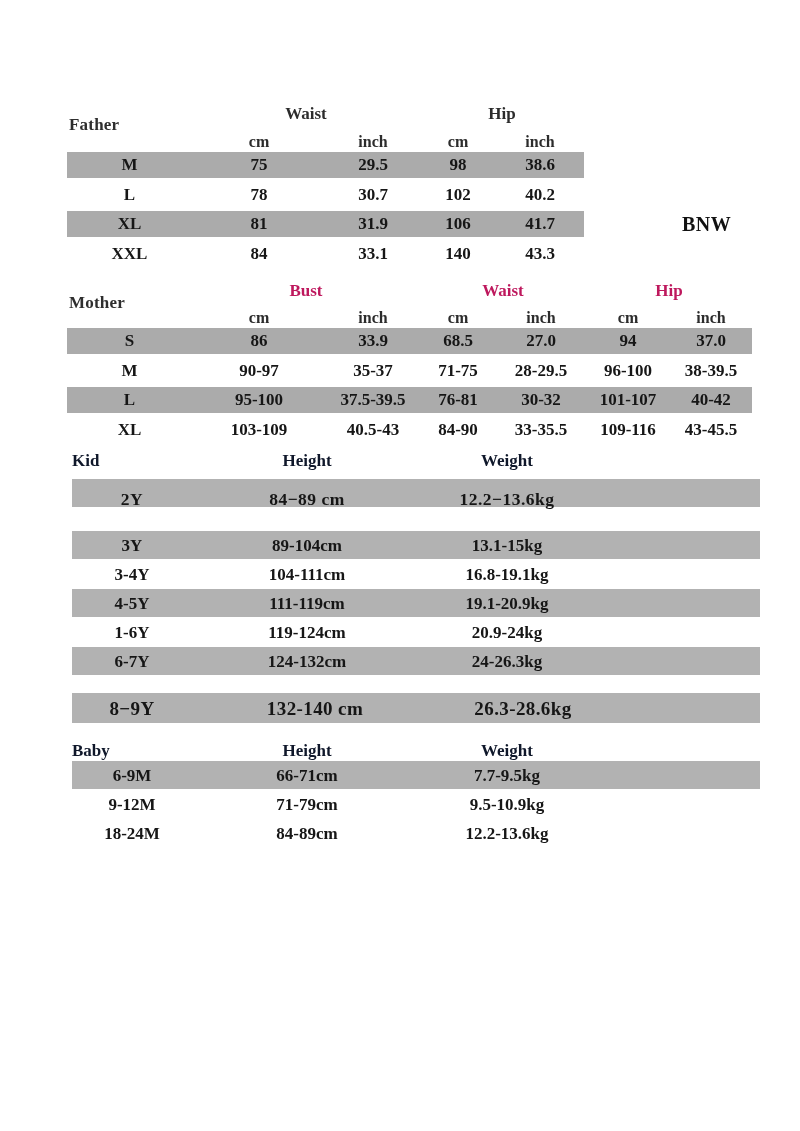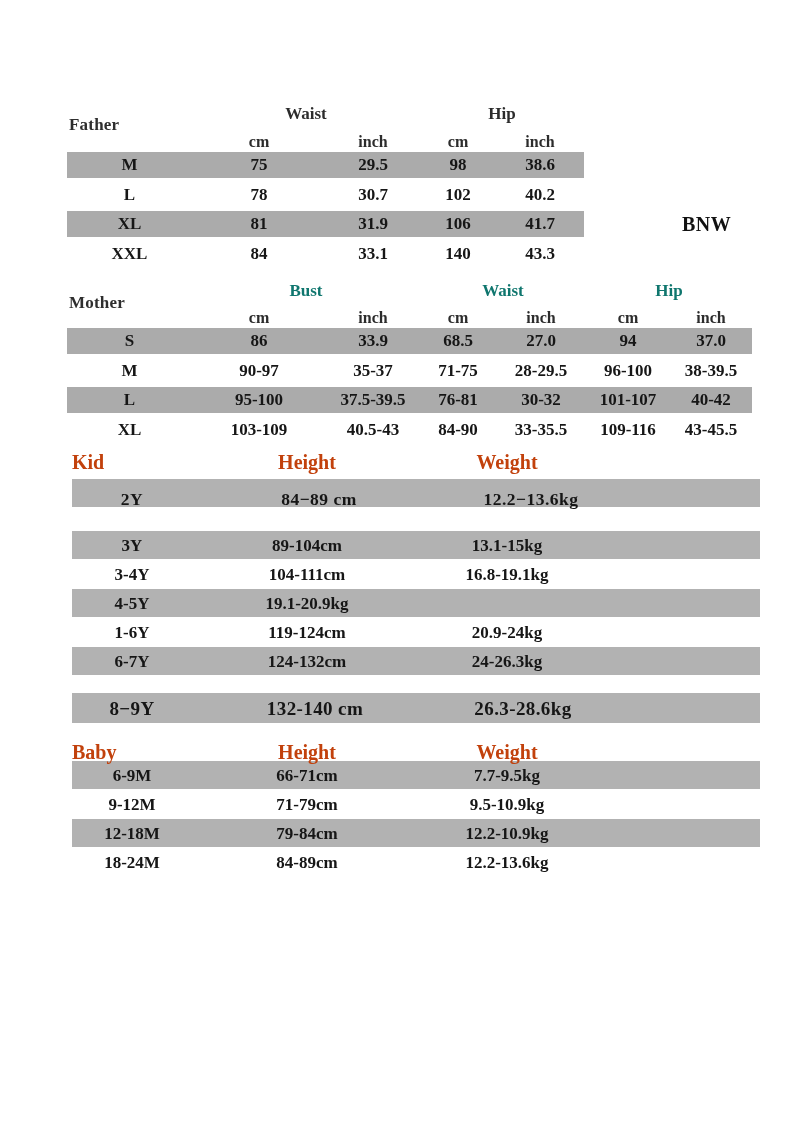--- a/index.html
+++ b/index.html
@@ -13,32 +13,32 @@
   .grow{display:grid;align-items:center;text-align:center;font-size:17px;}
   .c{white-space:nowrap;}
   
   .father{left:55px;top:103px;width:517px;}
   .f-head1{grid-template-columns:125px 228px 164px;height:22px;font-size:17px;color:#2c2c2c;}
   .f-head2{grid-template-columns:125px 134px 94px 76px 88px;height:27px;align-items:end;font-size:16px;color:#2c2c2c;padding-bottom:1px;box-sizing:border-box;}
   .f-row{grid-template-columns:125px 134px 94px 76px 88px;height:29.5px;padding-bottom:3px;box-sizing:border-box;}
   .f-row.shaded{background:linear-gradient(#ababab,#ababab) left top/100% 26px no-repeat;}
   
   .mother{left:55px;top:280px;width:685px;}
-  .m-head1{grid-template-columns:125px 228px 166px 166px;height:21px;font-size:17px;color:#0f766e;}
+  .m-head1{grid-template-columns:125px 228px 166px 166px;height:21px;font-size:17px;color:#be185d;}
   .m-head2{grid-template-columns:125px 134px 94px 76px 90px 84px 82px;height:27px;align-items:end;font-size:16px;color:#2c2c2c;padding-bottom:1px;box-sizing:border-box;}
   .m-row{grid-template-columns:125px 134px 94px 76px 90px 84px 82px;height:29.5px;padding-bottom:3px;box-sizing:border-box;}
   .m-row.shaded{background:linear-gradient(#ababab,#ababab) left top/100% 26px no-repeat;}
   
   .kid{left:60px;top:451px;width:688px;}
   .baby{left:60px;top:741px;width:688px;}
-  .kb-head{grid-template-columns:120px 230px 170px 1fr;height:20px;font-size:20px;color:#c2410c;}
+  .kb-head{grid-template-columns:120px 230px 170px 1fr;height:20px;font-size:17px;color:#0f172a;}
   .kb-head .first{text-align:left;}
   .kb-row{grid-template-columns:120px 230px 170px 1fr;height:29px;}
   .kb-row.shaded{background:linear-gradient(#b2b2b2,#b2b2b2) left top/100% 28px no-repeat;}
-  .row-2y{height:40px;margin-top:8px;font-size:17.5px;letter-spacing:.5px;gap:12px;}
+  .row-2y{height:40px;margin-top:8px;font-size:17.5px;letter-spacing:.5px;}
   .row-2y.shaded{background-size:100% 28px;}
   .row-3y{margin-top:12px;}
   .row-89y{height:31px;margin-top:17px;font-size:19px;letter-spacing:.4px;}
   .row-89y.shaded{background-size:100% 30px;gap:8px;}
   .baby .kb-row:first-of-type{margin-top:8px;}
   
   .bnw{position:absolute;left:670px;top:213px;font-size:20px;letter-spacing:.5px;color:#111;}
   .edge-line{position:absolute;left:794px;top:100px;width:1px;height:790px;background:#e4e4e4;}
 </style>
 </head>
@@ -167,20 +167,21 @@
       <div class="c"></div>
     </div>
     <div class="grow kb-row">
       <div class="c">3-4Y</div>
       <div class="c">104-111cm</div>
       <div class="c">16.8-19.1kg</div>
       <div class="c"></div>
     </div>
     <div class="grow kb-row shaded">
       <div class="c">4-5Y</div>
+      <div class="c">111-119cm</div>
       <div class="c">19.1-20.9kg</div>
       <div class="c"></div>
     </div>
     <div class="grow kb-row">
       <div class="c">1-6Y</div>
       <div class="c">119-124cm</div>
       <div class="c">20.9-24kg</div>
       <div class="c"></div>
     </div>
     <div class="grow kb-row shaded">
@@ -209,26 +210,20 @@
       <div class="c">66-71cm</div>
       <div class="c">7.7-9.5kg</div>
       <div class="c"></div>
     </div>
     <div class="grow kb-row">
       <div class="c">9-12M</div>
       <div class="c">71-79cm</div>
       <div class="c">9.5-10.9kg</div>
       <div class="c"></div>
     </div>
-    <div class="grow kb-row shaded">
-      <div class="c">12-18M</div>
-      <div class="c">79-84cm</div>
-      <div class="c">12.2-10.9kg</div>
-      <div class="c"></div>
-    </div>
     <div class="grow kb-row">
       <div class="c">18-24M</div>
       <div class="c">84-89cm</div>
       <div class="c">12.2-13.6kg</div>
       <div class="c"></div>
     </div>
   </div>
 
   <div class="edge-line"></div>
 </div>

